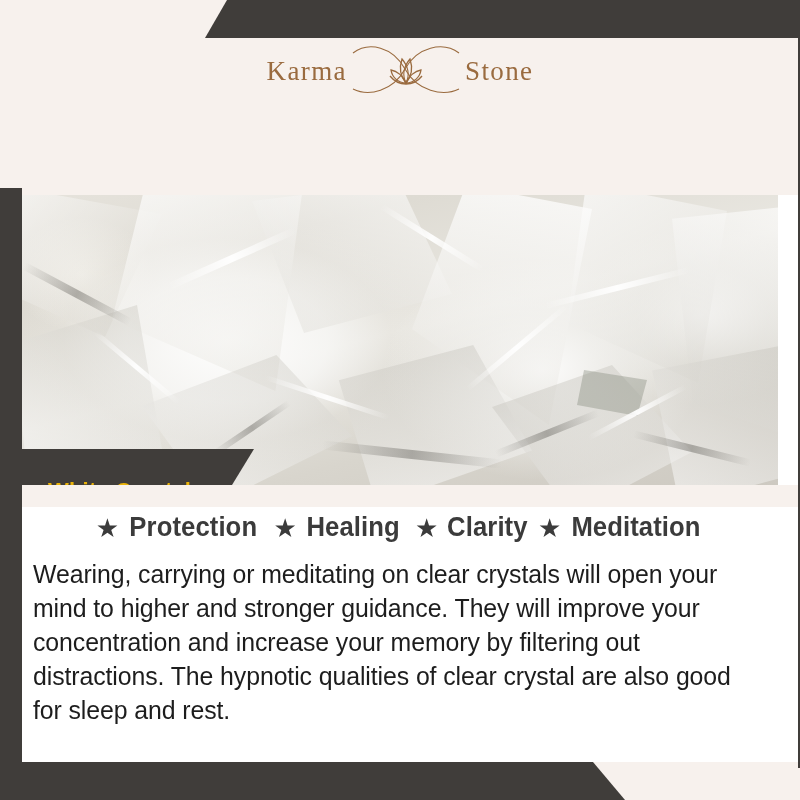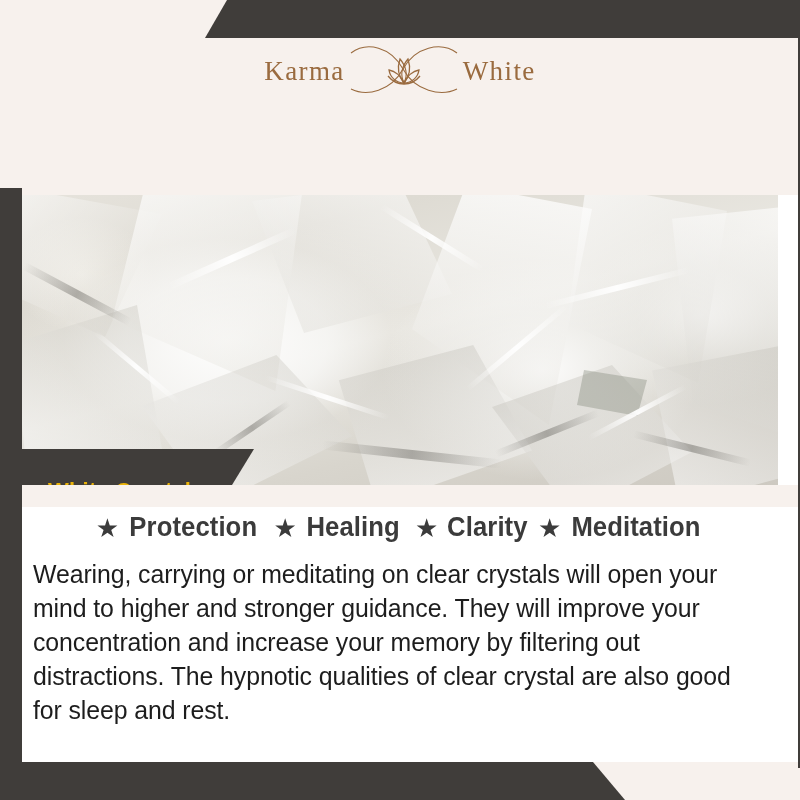--- a/index.html
+++ b/index.html
@@ -283,21 +283,21 @@
         <g fill="none" stroke="#9a6b3f" stroke-width="1.3">
           <path d="M55 40 C 47 40, 41 34, 40 27 C 46 28, 52 33, 55 40 Z"></path>
           <path d="M55 40 C 63 40, 69 34, 70 27 C 64 28, 58 33, 55 40 Z"></path>
           <path d="M55 40 C 50 34, 48 25, 51 16 C 57 23, 59 32, 55 40 Z"></path>
           <path d="M55 40 C 60 34, 62 25, 59 16 C 53 23, 51 32, 55 40 Z"></path>
           <path d="M55 41 C 49 41, 43 38, 39 33"></path>
           <path d="M55 41 C 61 41, 67 38, 71 33"></path>
         </g>
       </svg>
     </span>
-    <span class="logo-text logo-right">White</span>
+    <span class="logo-text logo-right">Stone</span>
   </div>
 
 
   <div class="photo">
     <div class="photo-inner"></div>
     <div class="facet f1"></div>
     <div class="facet f2"></div>
     <div class="facet f3"></div>
     <div class="facet f4"></div>
     <div class="facet f5"></div>

